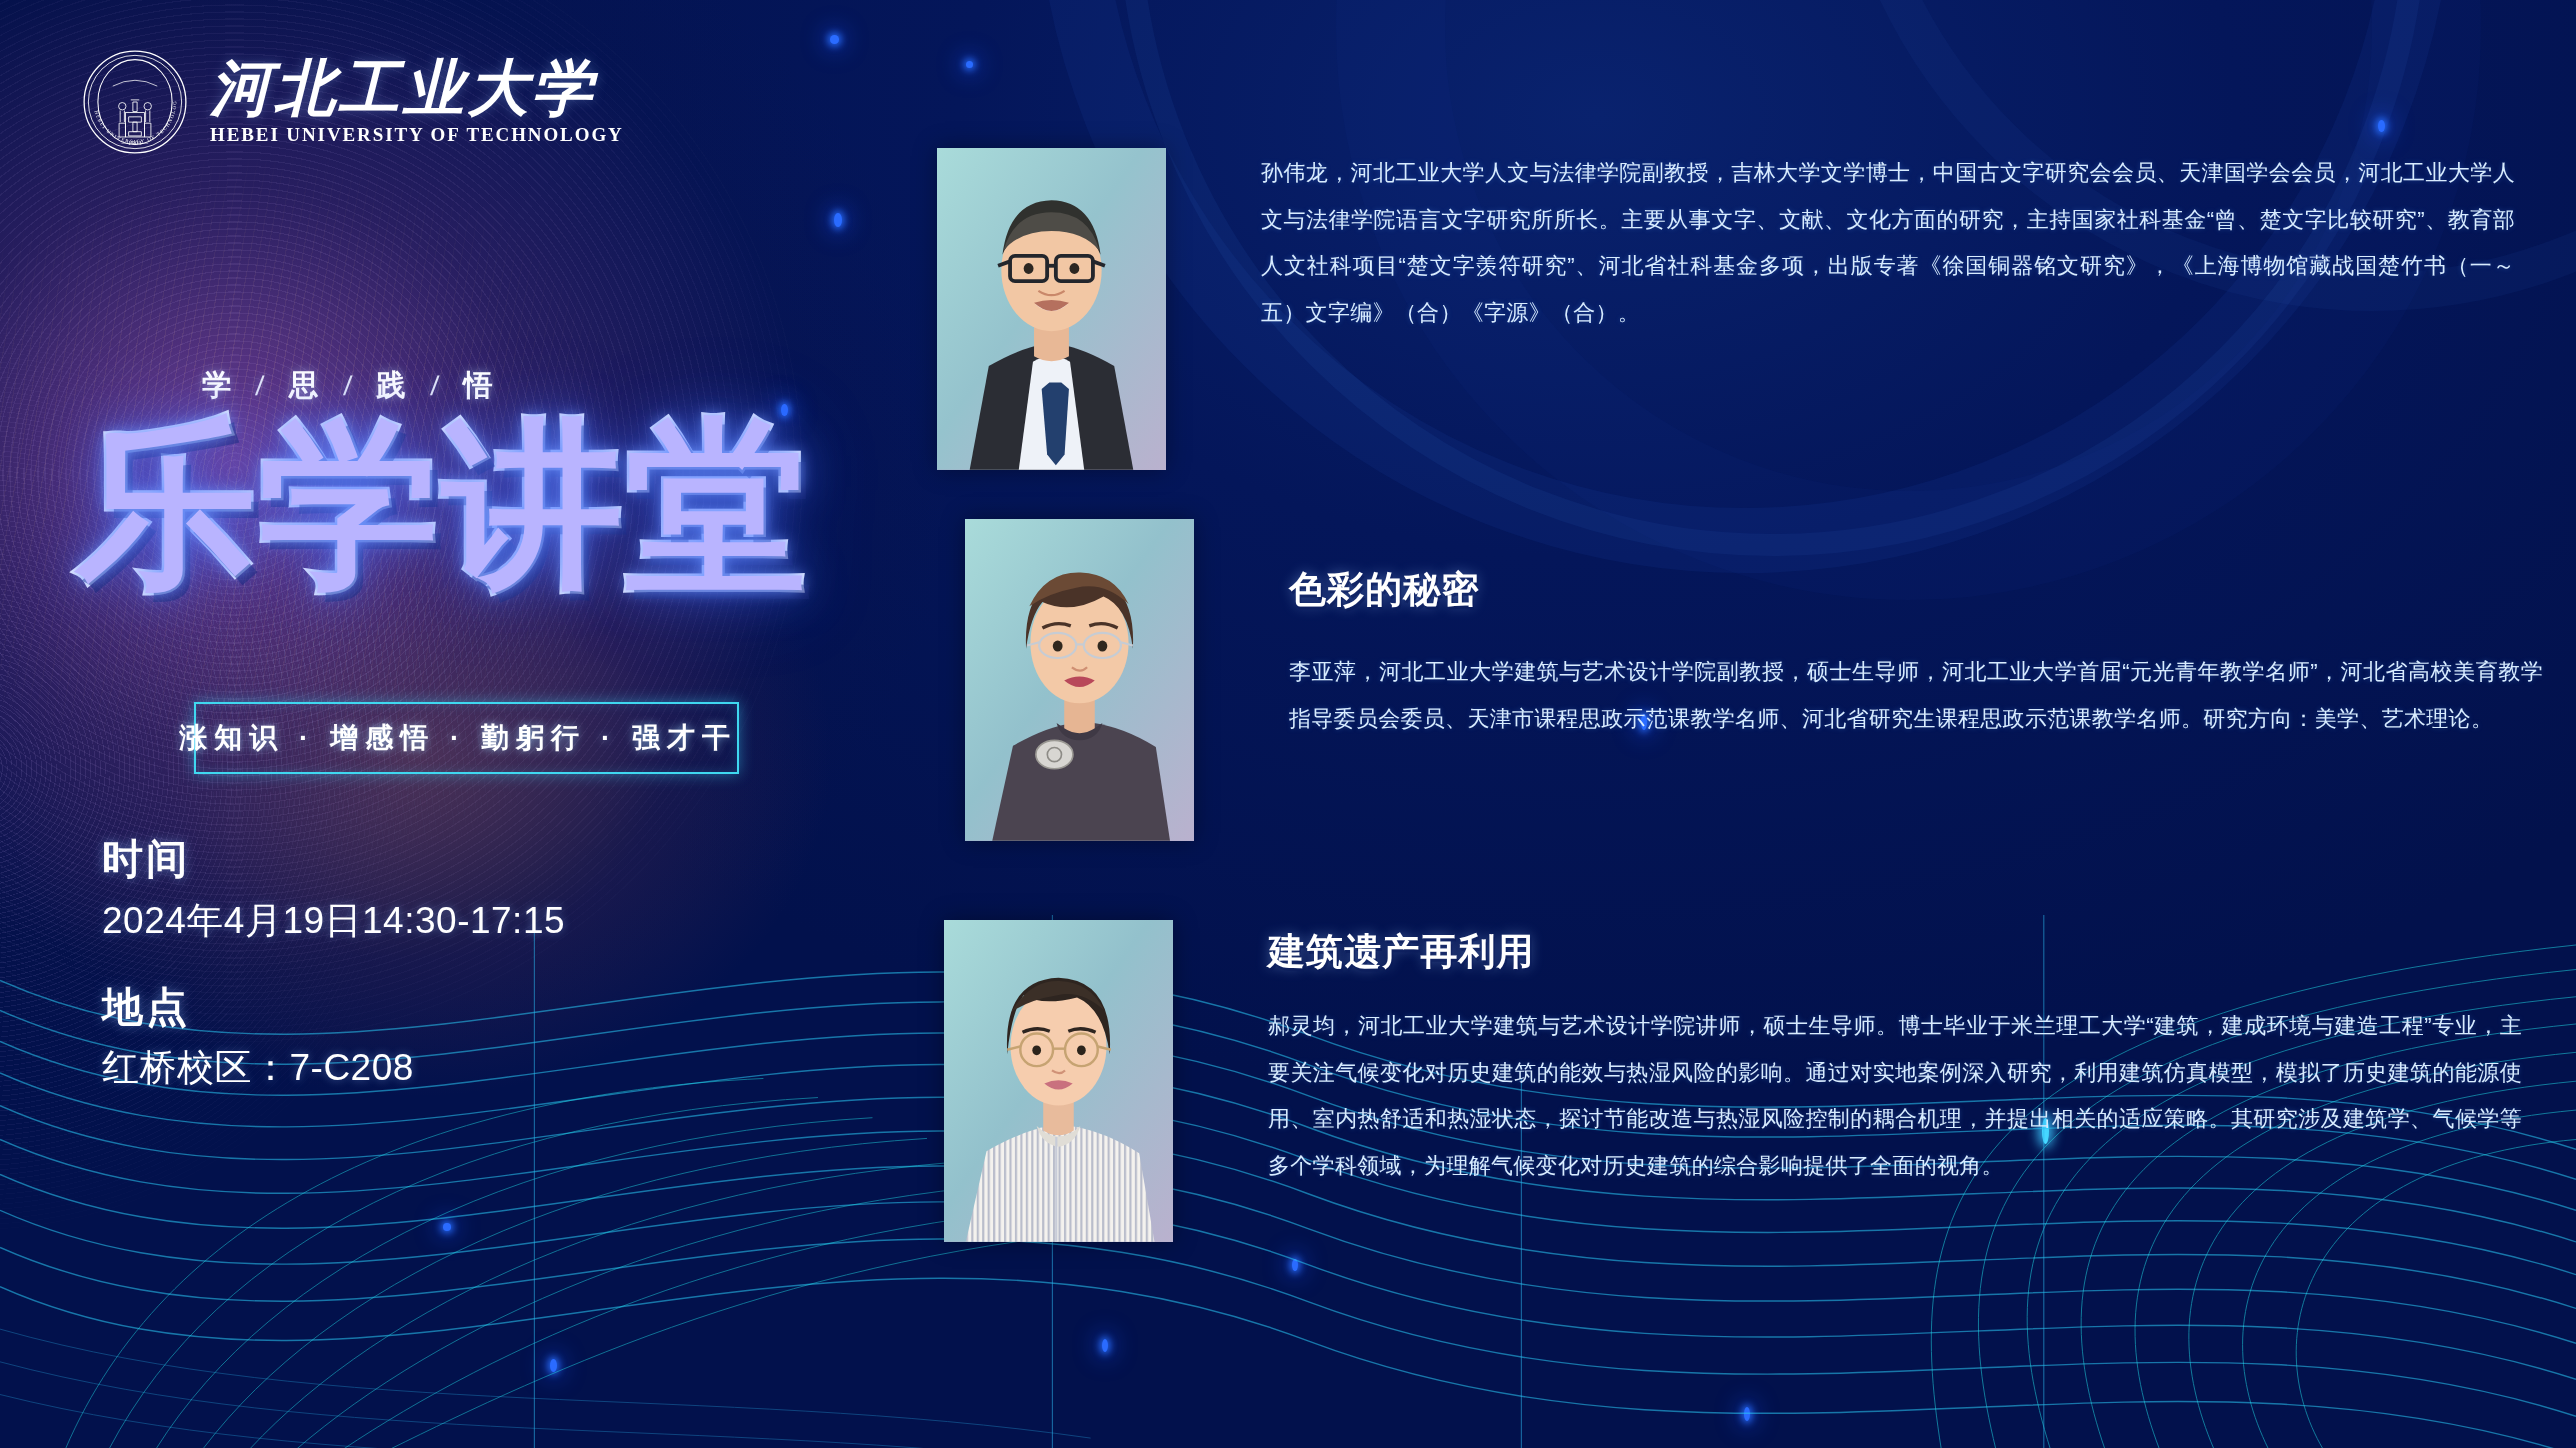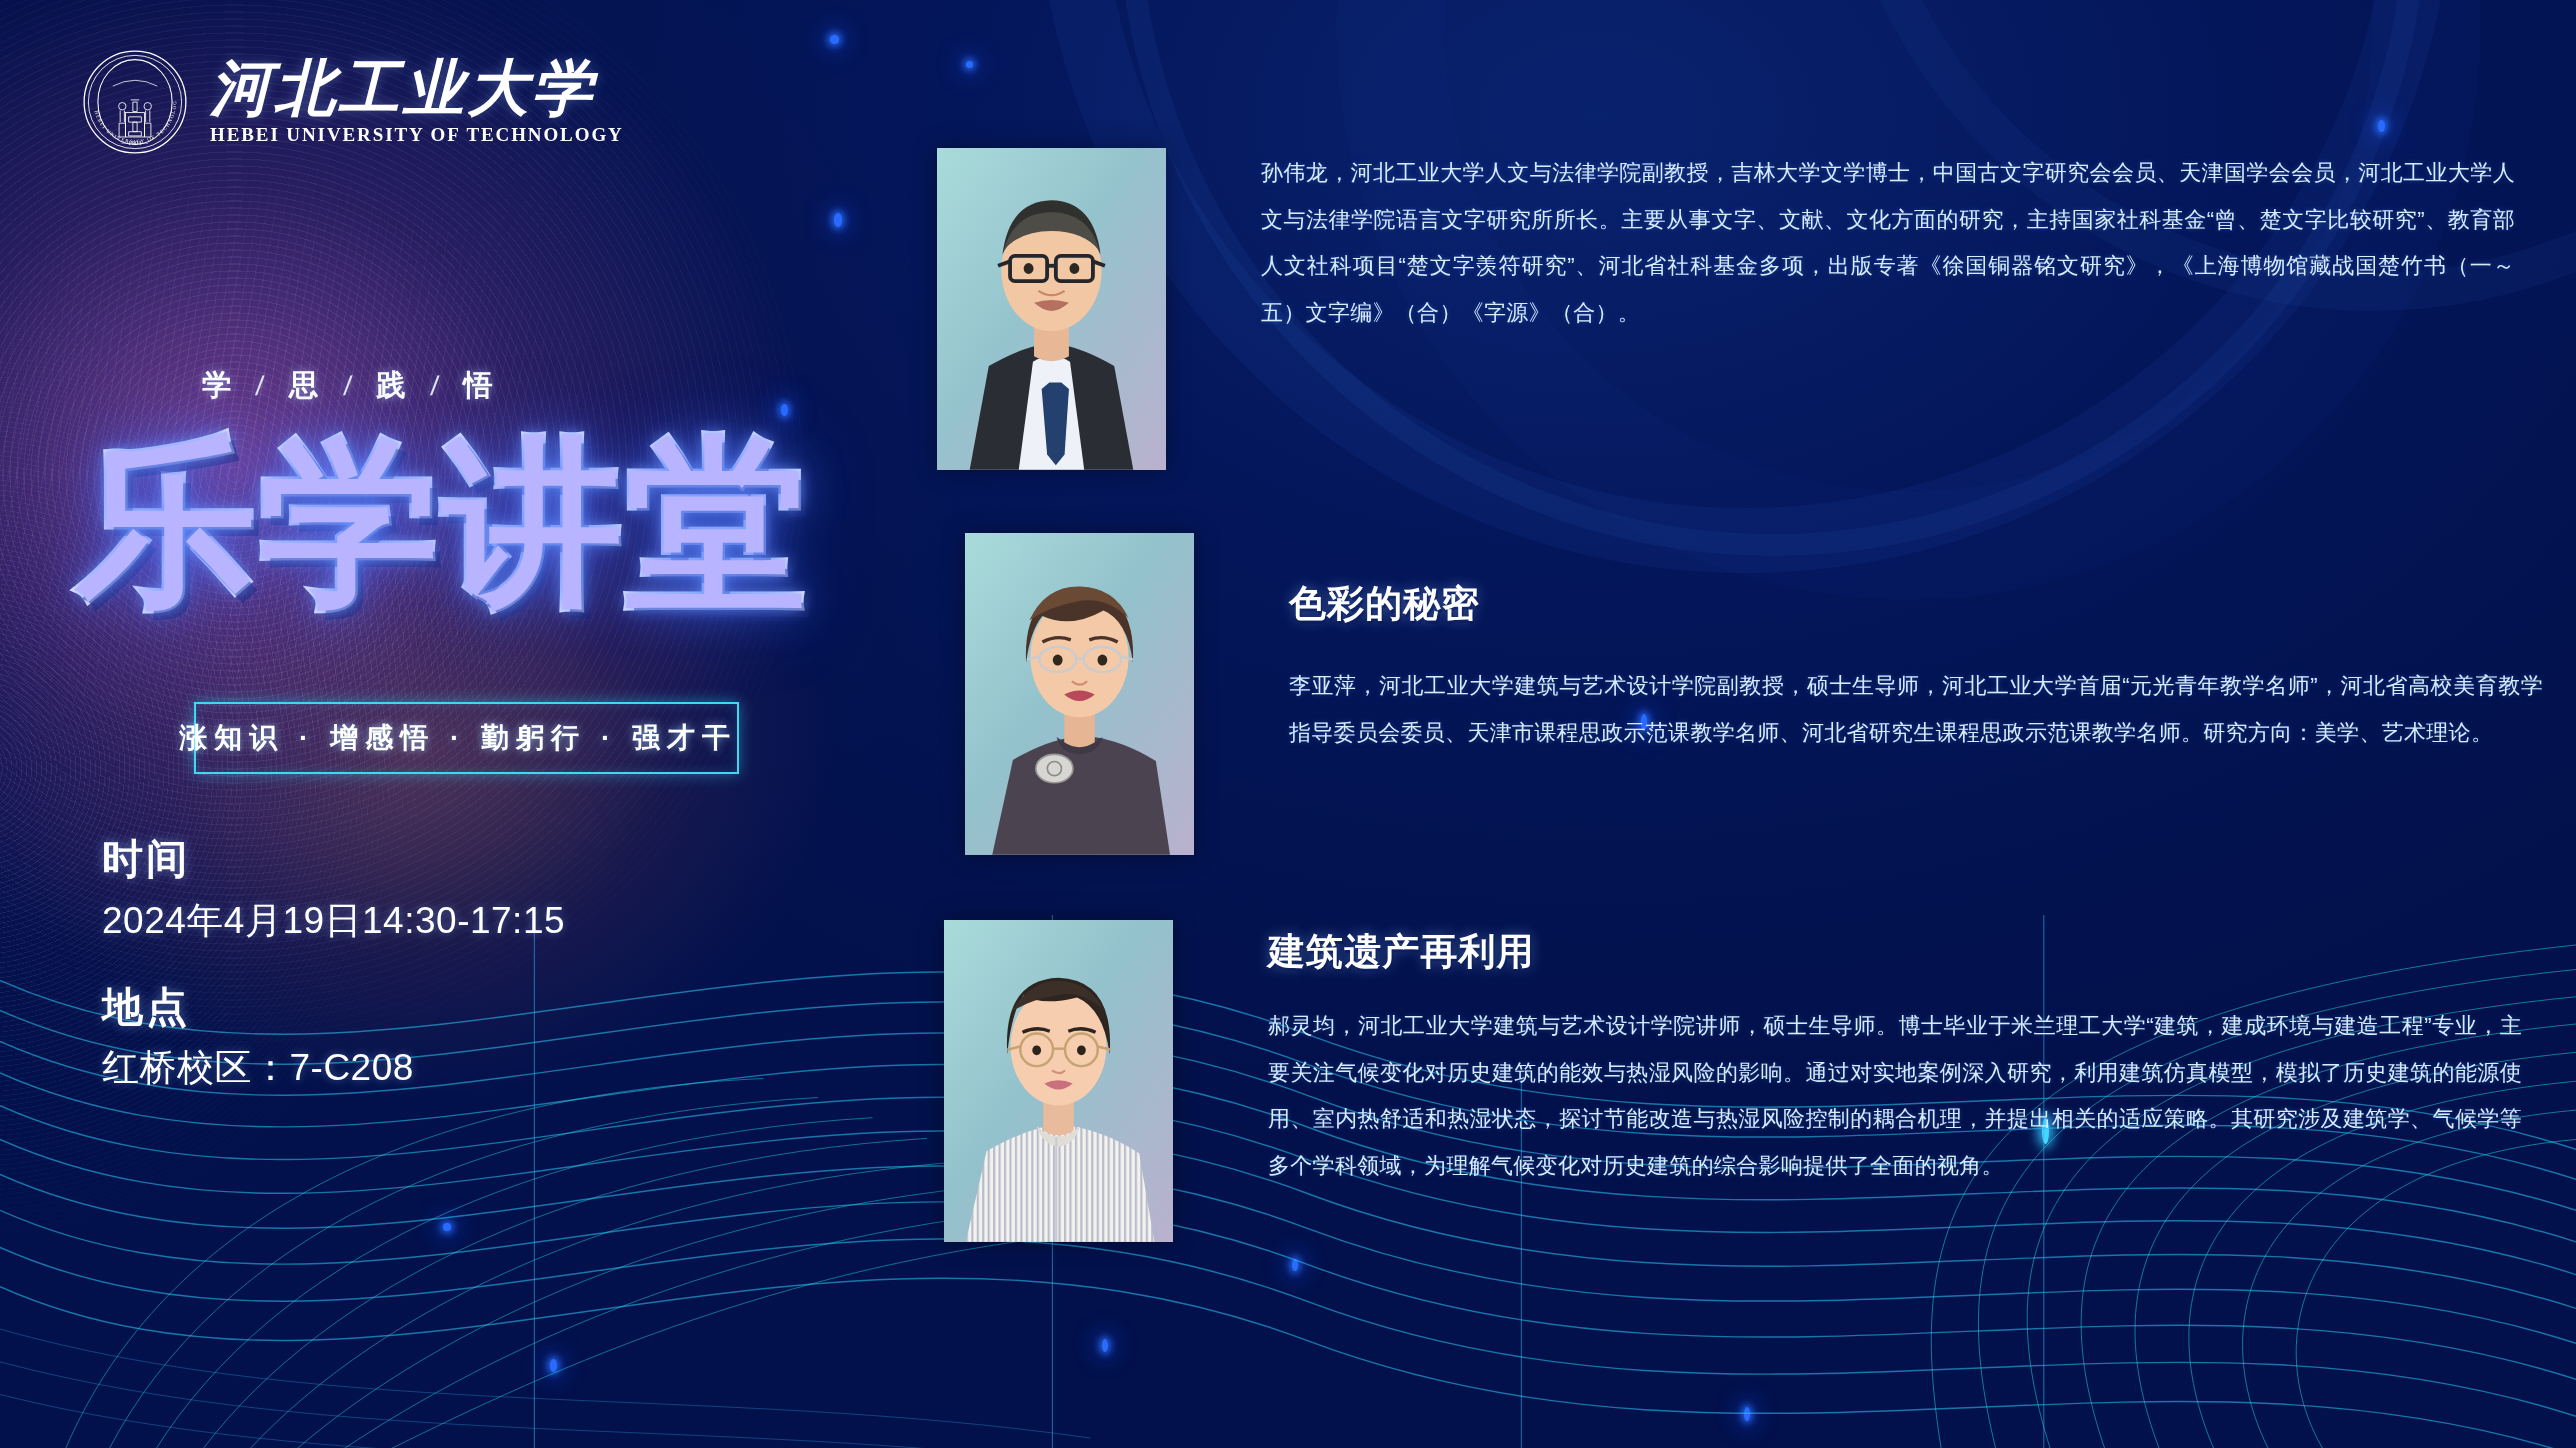--- a/index.html
+++ b/index.html
@@ -104,21 +104,21 @@
   .tagline{
     position:absolute;left:202px;top:366px;
     display:flex;align-items:center;gap:19.6px;
     color:#ffffff;font-size:29.4px;letter-spacing:5.5px;font-weight:600;
     text-shadow:0 0 9.8px rgba(180,210,255,.6);
   }
   .tagline .slash{color:#eef3ff;font-weight:400;font-size:27px;opacity:.95;transform:skewX(-6deg);}
 
   
   .bigtitle{
-    position:absolute;left:76px;top:429px;
+    position:absolute;left:76px;top:411px;
     font-size:180px;line-height:1.04;font-weight:900;
     letter-spacing:3.3px;
     color:#b9b4ff;
     -webkit-text-stroke:4.9px #ffffff;
     paint-order:stroke fill;
     text-shadow:
       0 0 16.4px rgba(110,150,255,.95),
       0 0 44px rgba(70,110,255,.75),
       0 0 82px rgba(50,90,255,.45),
       7.6px 8.7px 0 rgba(18,30,100,.55);
@@ -145,21 +145,21 @@
     text-shadow:0 0 11px rgba(140,190,255,.55);margin:0 0 8.7px 0;}
   .info .val{font-size:37px;font-weight:500;letter-spacing:0.5px;
     text-shadow:0 0 8.7px rgba(140,190,255,.45);margin:0 14px 34px 0;white-space:nowrap;}
   .info .val.last{margin-bottom:0;}
   .info .lbl2{margin-top:17px;}
 
   
   .speakers{position:absolute;left:937px;top:0;width:1581px;height:100%;}
   .srow{position:absolute;display:flex;}
   .srow.r1{top:148px;}
-  .srow.r2{top:533px;padding-left:28px;}
+  .srow.r2{top:519px;padding-left:28px;}
   .srow.r3{top:920px;margin-left:7px;}
 
   .photo{
     position:relative;width:229px;height:322px;flex:0 0 auto;
     background:linear-gradient(150deg,#a8d8d8 0%,#8fc6cf 28%,#9aafc9 58%,#b0a8c8 82%,#b9b0cd 100%);
     overflow:hidden;
     box-shadow:0 0 22px rgba(0,0,0,.35);
   }
   .photo .person{position:absolute;left:0;right:0;bottom:0;top:0;}
 

